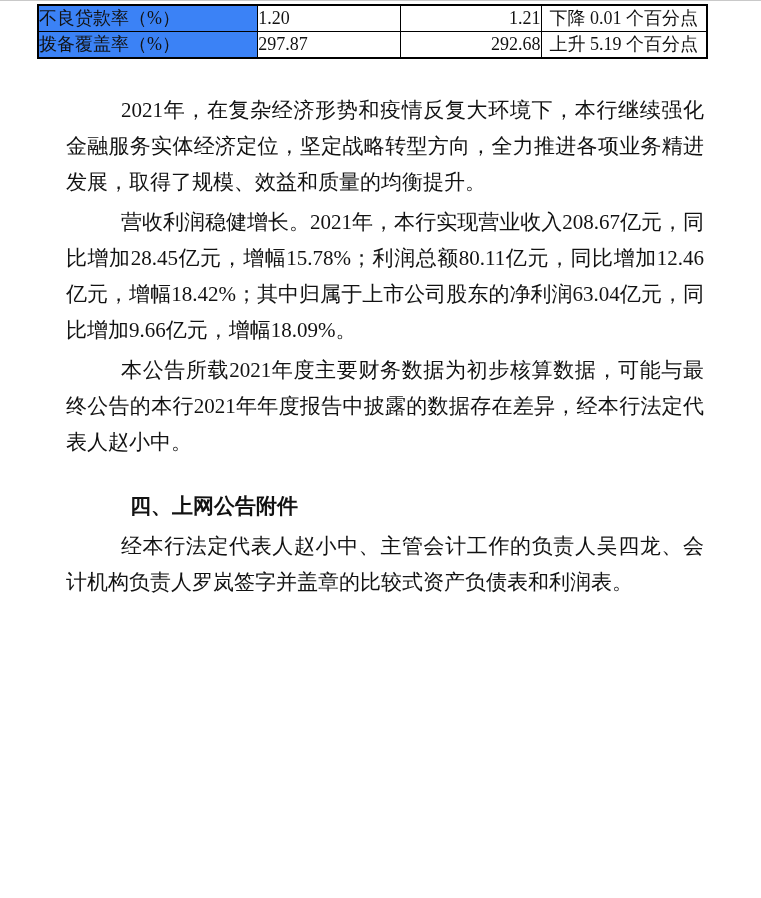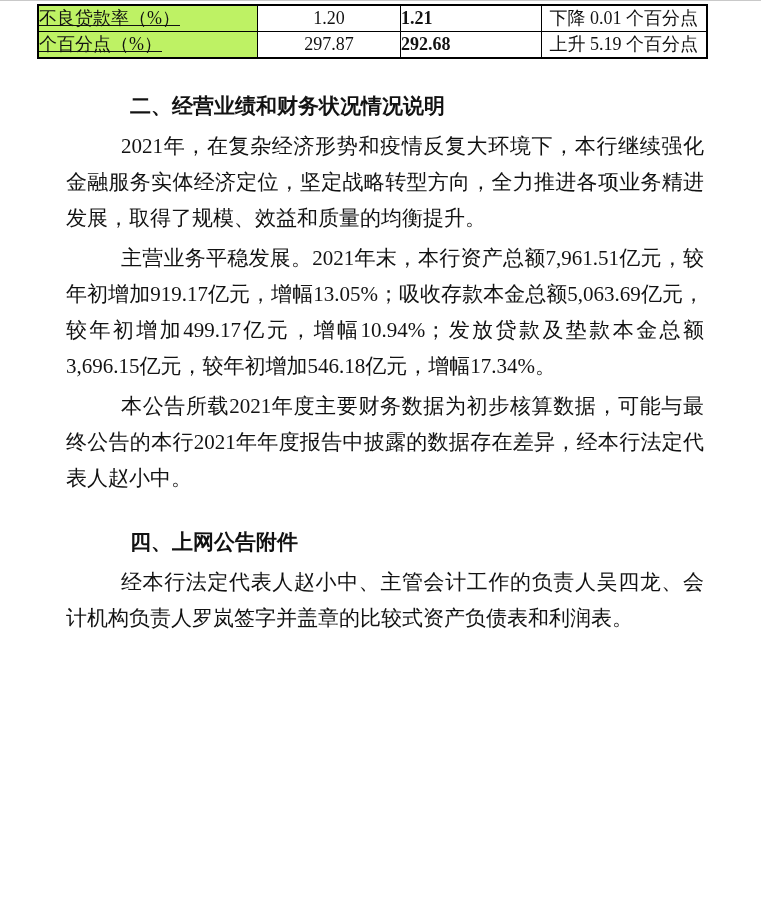--- a/index.html
+++ b/index.html
@@ -25,23 +25,23 @@
   }
   table.metrics td {
     border:1px solid #000;
     height:25px;
     font-size:18px;
     line-height:25px;
     padding:0;
     white-space:nowrap;
     overflow:hidden;
   }
-  td.cell-label { background:#bef264; text-align:left; padding-left:8px; width:211px;text-decoration:underline; }
-  td.cell-cur   { text-align:center; padding-right:9px; width:137px; }
-  td.cell-prev  { padding-right:9px; width:135px;font-weight:bold; }
+  td.cell-label { background:#3b82f6; text-align:left; padding-left:8px; width:211px; }
+  td.cell-cur   { text-align:left; padding-right:9px; width:137px; }
+  td.cell-prev  { text-align:right; padding-right:9px; width:135px; }
   td.cell-chg   { text-align:center; width:159px; }
   .content {
     position:absolute; top:88px; left:62px;
     width:646px;
     font-size:21px;
     line-height:36px;
   }
   .sec-heading {
     font-size:21px;
     font-weight:bold;
@@ -63,31 +63,30 @@
 
   <table class="metrics">
     <tbody>
       <tr>
         <td class="cell-label">不良贷款率（%）</td>
         <td class="cell-cur">1.20</td>
         <td class="cell-prev">1.21</td>
         <td class="cell-chg">下降 0.01 个百分点</td>
       </tr>
       <tr>
-        <td class="cell-label">个百分点（%）</td>
+        <td class="cell-label">拨备覆盖率（%）</td>
         <td class="cell-cur">297.87</td>
         <td class="cell-prev">292.68</td>
         <td class="cell-chg">上升 5.19 个百分点</td>
       </tr>
     </tbody>
   </table>
 
   <div class="content">
-    <h2 class="sec-heading">二、经营业绩和财务状况情况说明</h2>
     <p class="para">2021年，在复杂经济形势和疫情反复大环境下，本行继续强化金融服务实体经济定位，坚定战略转型方向，全力推进各项业务精进发展，取得了规模、效益和质量的均衡提升。</p>
-    <p class="para">主营业务平稳发展。2021年末，本行资产总额7,961.51亿元，较年初增加919.17亿元，增幅13.05%；吸收存款本金总额5,063.69亿元，较年初增加499.17亿元，增幅10.94%；发放贷款及垫款本金总额3,696.15亿元，较年初增加546.18亿元，增幅17.34%。</p>
+    <p class="para">营收利润稳健增长。2021年，本行实现营业收入208.67亿元，同比增加28.45亿元，增幅15.78%；利润总额80.11亿元，同比增加12.46亿元，增幅18.42%；其中归属于上市公司股东的净利润63.04亿元，同比增加9.66亿元，增幅18.09%。</p>
 
     <p class="para">本公告所载2021年度主要财务数据为初步核算数据，可能与最终公告的本行2021年年度报告中披露的数据存在差异，经本行法定代表人赵小中。</p>
 
     <h2 class="sec-heading extra-gap">四、上网公告附件</h2>
     <p class="para">经本行法定代表人赵小中、主管会计工作的负责人吴四龙、会计机构负责人罗岚签字并盖章的比较式资产负债表和利润表。</p>
   </div>
 </div>
 
 </body></html>

